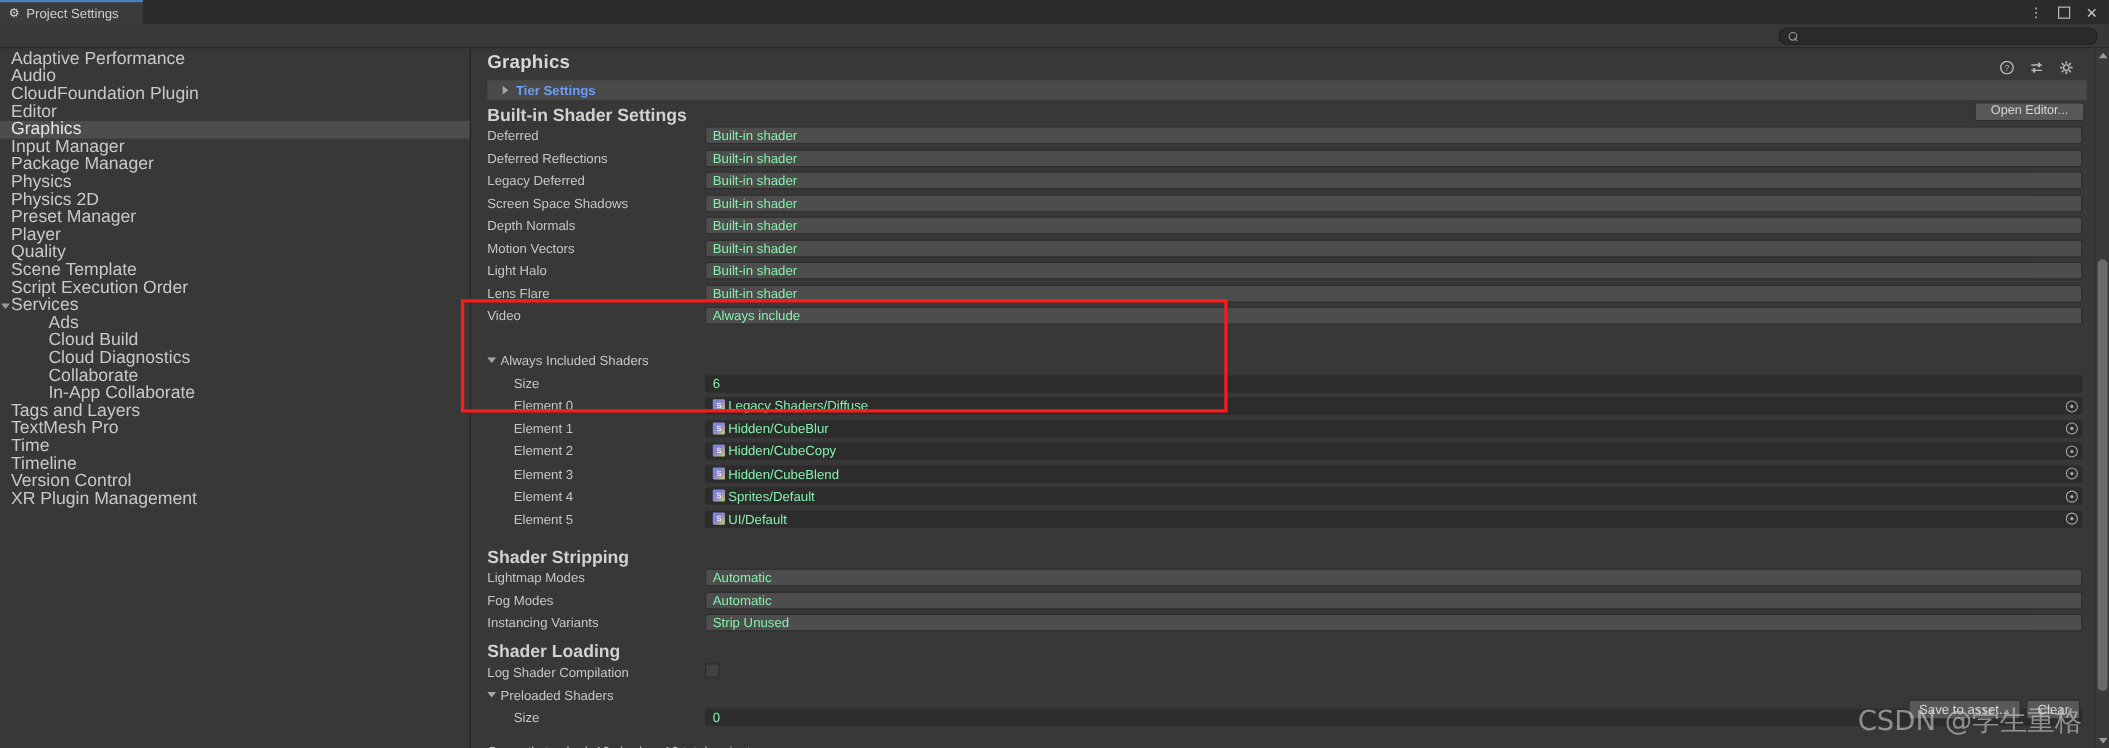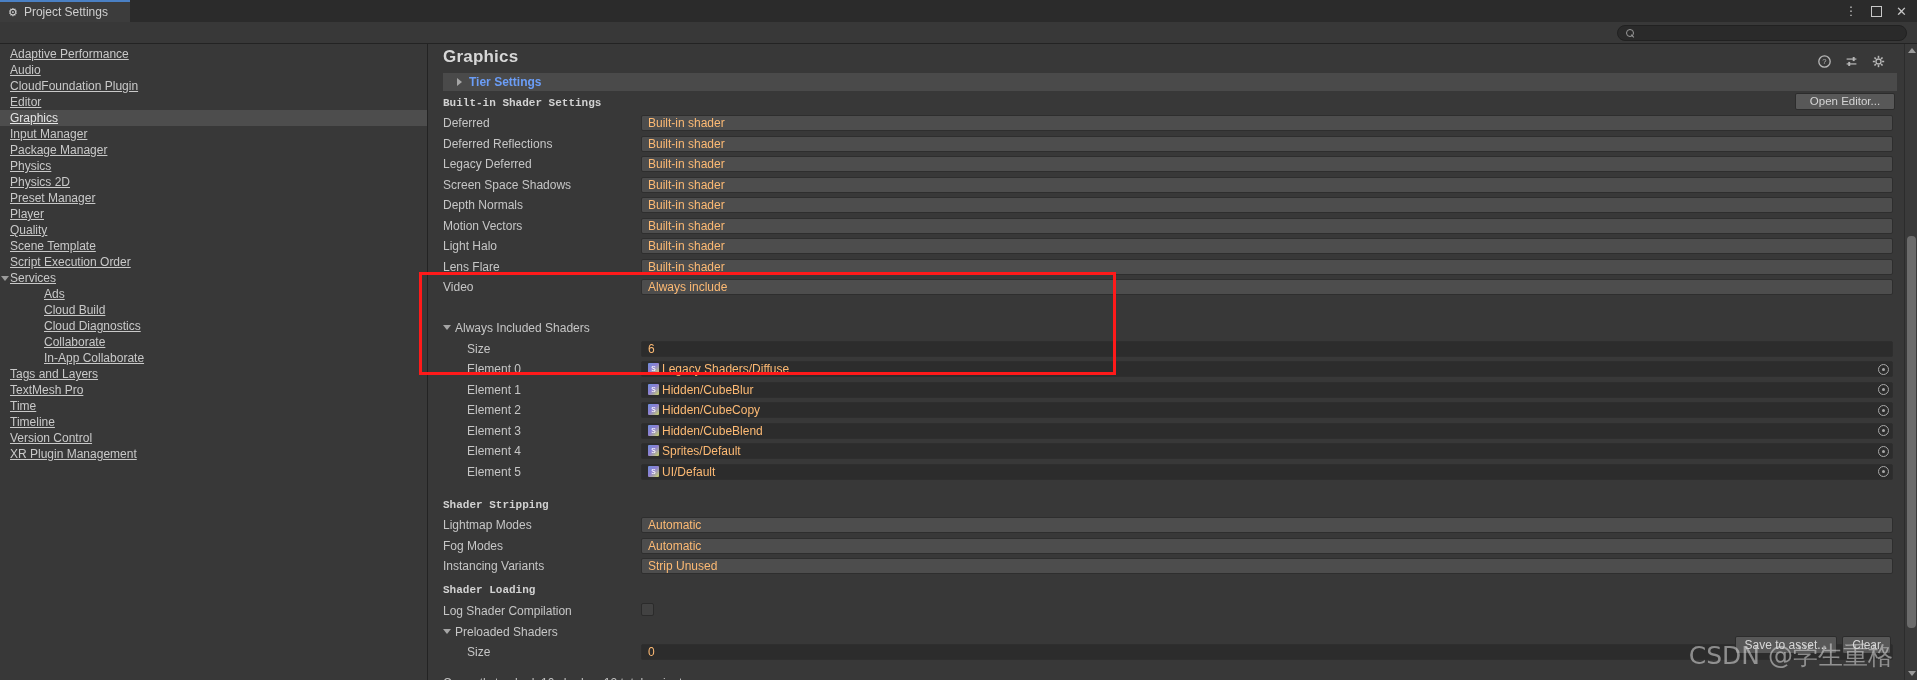--- a/index.html
+++ b/index.html
@@ -56,21 +56,21 @@
   }
 
   
   .sidebar {
     position: absolute; left: 0; top: 44px; width: 428px; height: 636px;
     background: #383838; border-right: 1px solid #232323;
     padding-top: 2px; overflow: hidden;
   }
   .side-item {
     position: relative; height: 16px; line-height: 16px;
-    font-size: 12px; color: #c9c9c9; padding-left: 10px; white-space: nowrap; text-decoration: underline;
+    font-size: 16px; color: #c9c9c9; padding-left: 10px; white-space: nowrap;
   }
   .side-item.indent { padding-left: 44px; }
   .side-item.selected { background: #4d4d4d; color: #e4e4e4; }
   .side-item .tri {
     position: absolute; left: 1px; top: 5px; width: 0; height: 0;
     border-left: 4px solid #9a9a9a; border-top: 3.5px solid transparent;
     border-bottom: 3.5px solid transparent;
   }
   .side-item .tri.open {
     border-left: 4px solid transparent; border-right: 4px solid transparent;
@@ -101,31 +101,31 @@
   }
   .tierbar .label { font-size: 12px; font-weight: bold; color: #6b9df6; }
 
   .open-editor {
     position: absolute; right: 22px; top: 49px; width: 100px; height: 17px;
     background: #585858; border: 1px solid #2c2c2c; border-radius: 2px;
     color: #d4d4d4; font-size: 11.5px; text-align: center; line-height: 15px;
   }
 
   .section-title {
-    position: absolute; left: 14px; font-size: 11px; font-weight: bold; color: #d2d2d2; font-family: Liberation Mono, monospace;
+    position: absolute; left: 14px; font-size: 16px; font-weight: bold; color: #d2d2d2;
   }
 
   
   .row { position: absolute; left: 0; width: 1488px; height: 16px; }
   .row .lbl { position: absolute; left: 14px; top: 0; font-size: 12px; color: #c6c6c6; line-height:16px; white-space:nowrap; }
   .row .lbl.ind2 { left: 38px; }
   .row .fld {
     position: absolute; left: 212px; top: 0; width: 1252px; height: 16px;
     background: #4d4d4d; border: 1px solid #2e2e2e; border-radius: 2px;
-    font-size: 12px; color: #fdba74; line-height: 14px; padding-left: 6px; white-space: nowrap;
+    font-size: 12px; color: #86efac; line-height: 14px; padding-left: 6px; white-space: nowrap;
   }
   .row .fld.dark { background: #2c2c2c; }
   .row .fld .picker {
     position: absolute; right: 3px; top: 1.5px; width: 11px; height: 11px;
     border: 1.3px solid #a8a8a8; border-radius: 50%;
   }
   .row .fld .picker::after {
     content:""; position: absolute; left: 3px; top: 3px; width: 3px; height: 3px;
     background: #a8a8a8; border-radius: 50%;
   }

